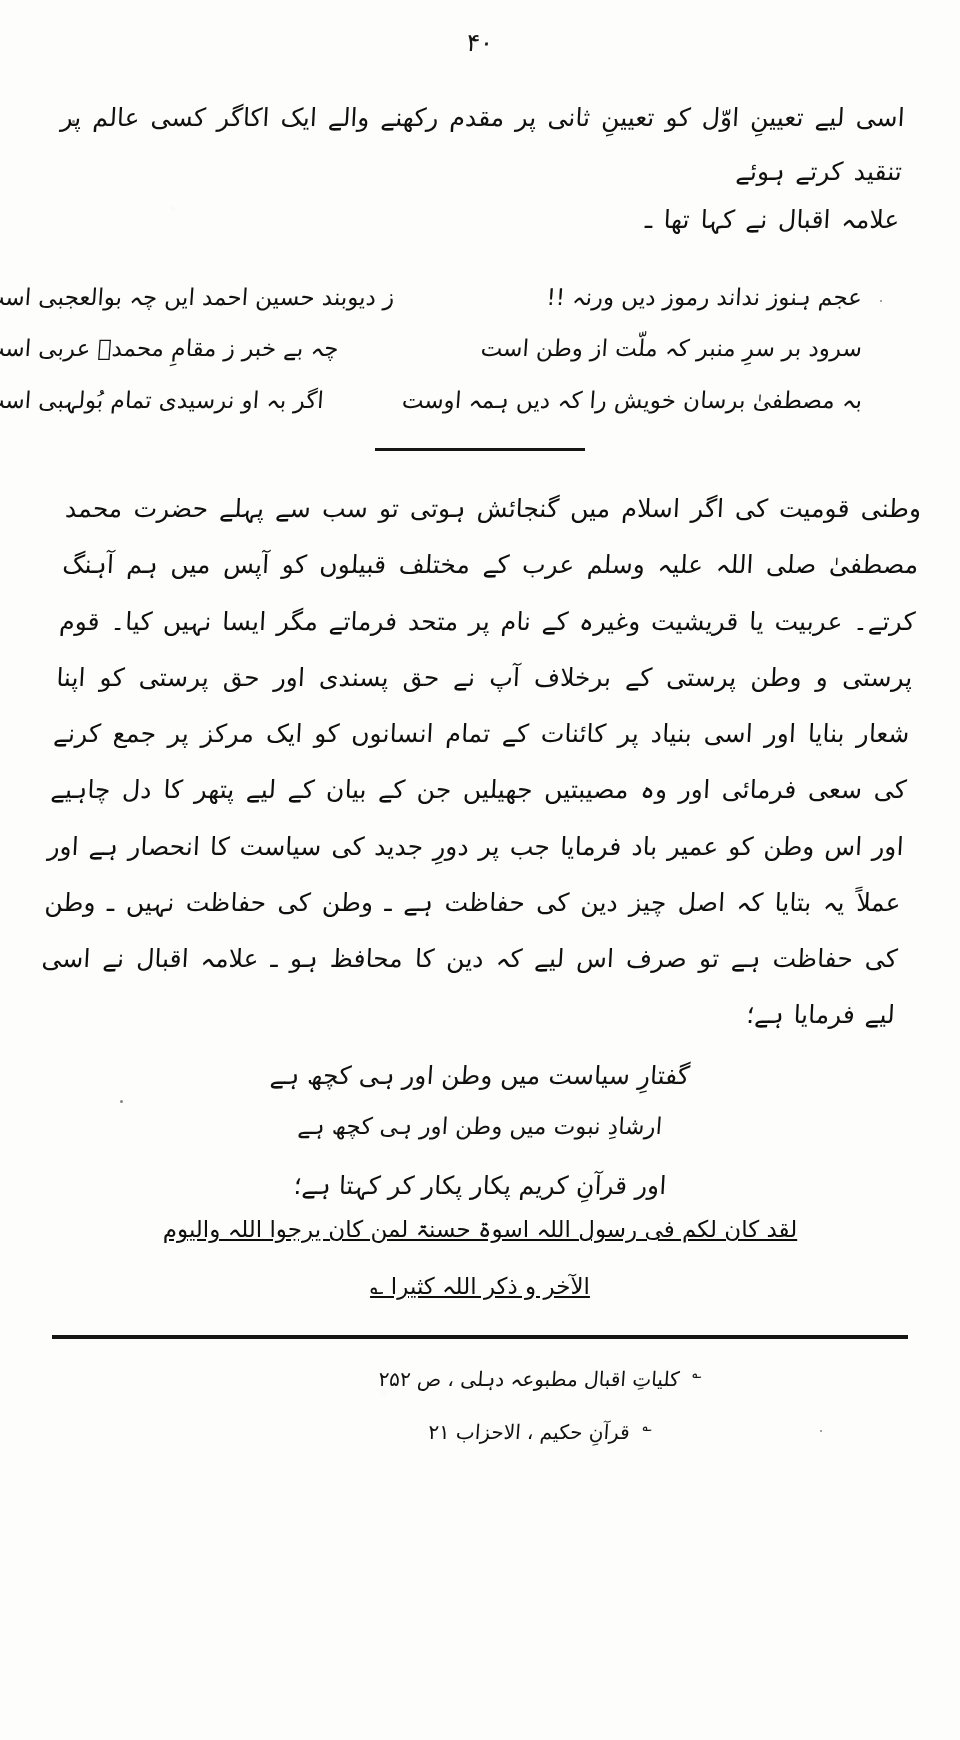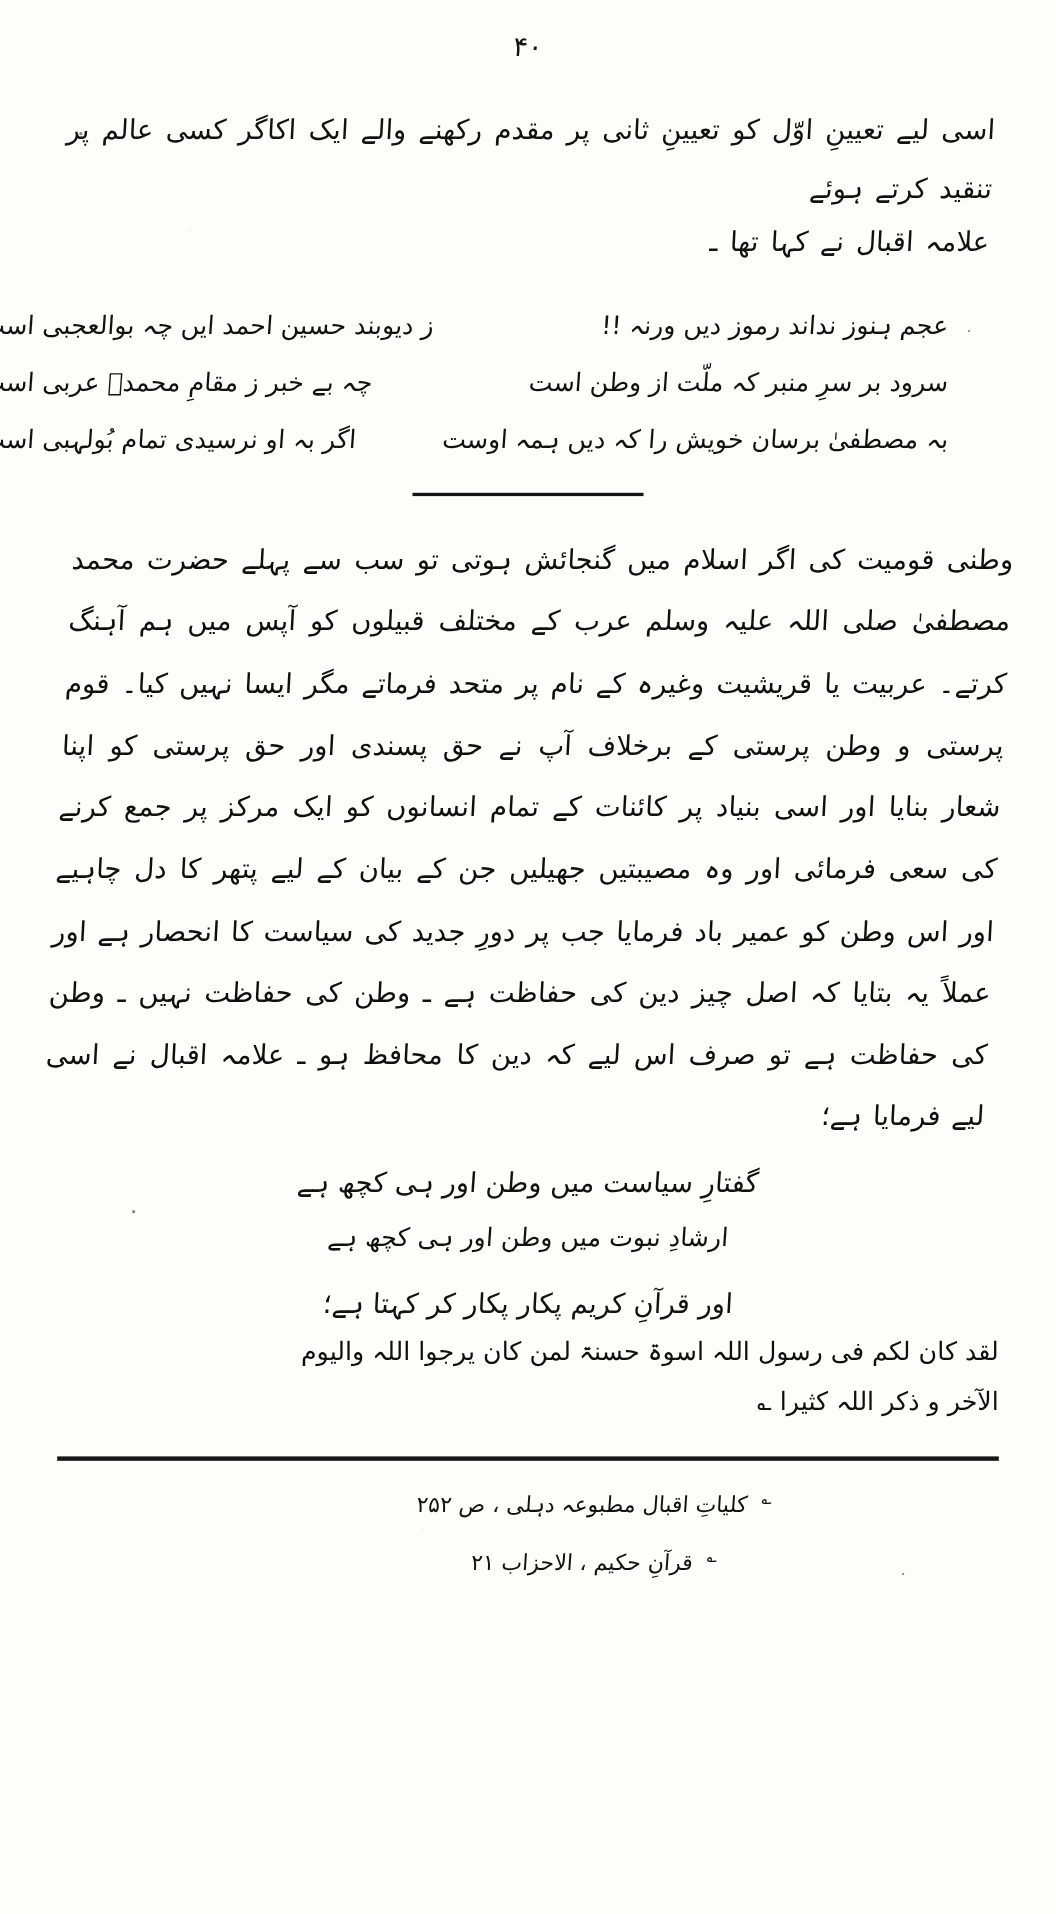--- a/index.html
+++ b/index.html
@@ -105,28 +105,29 @@
     letter-spacing:1px;
     margin-top:2px;
   }
   .lead-in{
     text-align:center;
     font-size:25px;
     margin:22px 0 8px 0;
     transform:skewX(-3deg);
   }
   .quran{
-    text-align:right;
+    text-align:center;
     font-size:23px;
     line-height:1.9;
     margin:6px 0 0 0;
     color:#0f0f0f;
+    text-decoration:underline;
   }
   .quran.cont{
-    margin-top:2px;
+    margin-top:13px;
     font-size:23px;
   }
   .footnotes{
     margin-top:14px;
     direction:rtl;
   }
   .footnote{
     text-align:center;
     font-size:20px;
     line-height:2.0;

